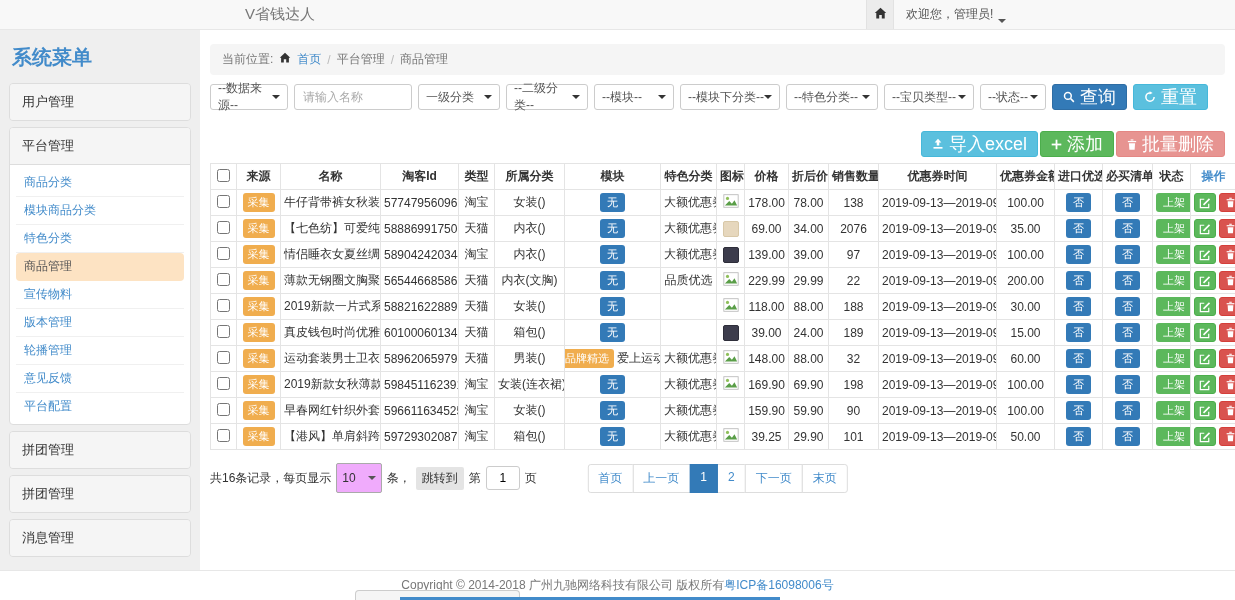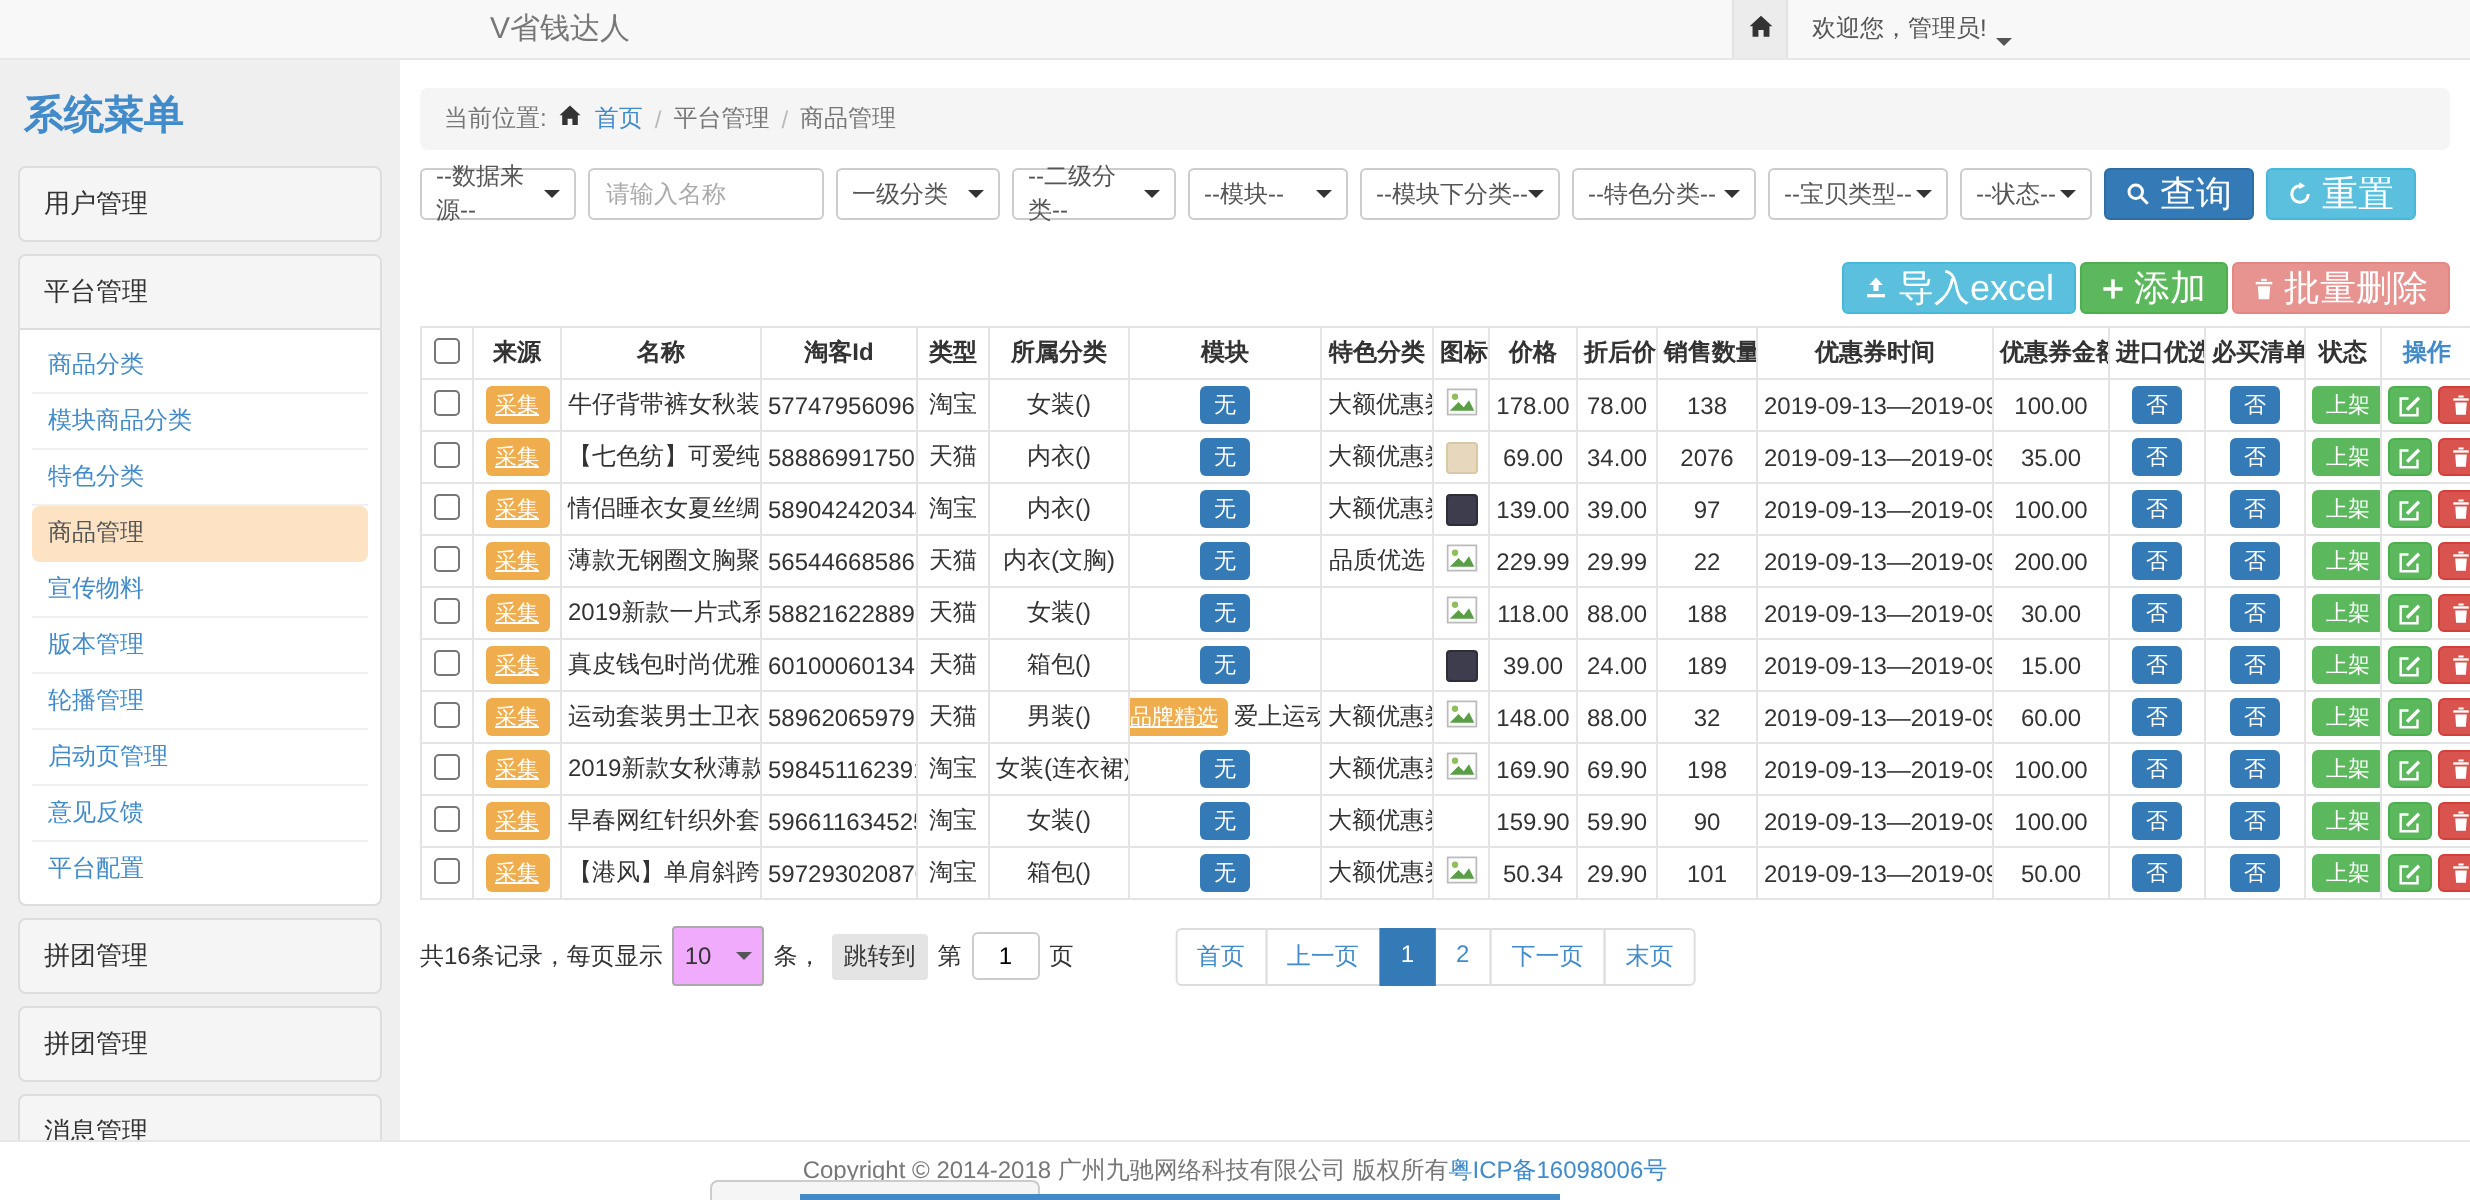--- a/index.html
+++ b/index.html
@@ -45,21 +45,21 @@
   .btn-success { background:#5cb85c; border-color:#4cae4c; }
   .btn-danger-soft { background:#d9534f; border-color:#d43f3a; opacity:.62; }
 
   .action-bar { display:flex; justify-content:flex-end; gap:2px; margin:21px 0 6px; }
 
   
   table.grid { width:100%; border-collapse:collapse; table-layout:fixed; margin-top:3px; }
   .grid th, .grid td { border:1px solid #e4e4e4; padding:2px 3px; text-align:center; font-size:12px; white-space:nowrap; overflow:hidden; height:26px; }
   .grid th { font-weight:bold; color:#333; }
   .grid th.op-col { color:#428bca; }
-  .badge-orange { background:#f0ad4e; color:#fff; border-radius:3px; padding:2px 5px; font-size:11px; display:inline-block;text-decoration:underline; }
+  .badge-orange { background:#f0ad4e; color:#fff; border-radius:3px; padding:2px 5px; font-size:11px; display:inline-block; }
   .badge-blue { background:#337ab7; color:#fff; border-radius:3px; padding:2px 7px; font-size:11px; display:inline-block; cursor:pointer; }
   .badge-green { background:#5cb85c; color:#fff; border-radius:3px; padding:2px 7px; font-size:11px; display:inline-block; cursor:pointer; }
   .mini-btn { display:inline-flex; align-items:center; justify-content:center; width:22px; height:19px; border-radius:3px; cursor:pointer; vertical-align:middle; }
   .mini-green { background:#5cb85c; border:1px solid #4cae4c; }
   .mini-red { background:#d9534f; border:1px solid #d43f3a; margin-left:3px; }
   .thumb { width:16px; height:16px; display:inline-block; vertical-align:middle; border-radius:2px; }
   .thumb-beige { background:#e6d7bd; border:1px solid #d8c8a8; }
   .thumb-dark { background:#3d3d4d; border:1px solid #2e2e3a; }
   .module-cell { display:flex; align-items:center; justify-content:center; gap:3px; }
 
@@ -110,21 +110,20 @@
         <div class="panel expanded">
           <div class="panel-heading">平台管理</div>
           <div class="sub-list">
             <a class="sub-item">商品分类</a>
             <a class="sub-item">模块商品分类</a>
             <a class="sub-item">特色分类</a>
             <a class="sub-item active">商品管理</a>
             <a class="sub-item">宣传物料</a>
             <a class="sub-item">版本管理</a>
             <a class="sub-item">轮播管理</a>
-            <a class="sub-item">启动页管理</a>
             <a class="sub-item">意见反馈</a>
             <a class="sub-item">平台配置</a>
           </div>
         </div>
         <div class="panel">
           <div class="panel-heading">拼团管理</div>
         </div>
         <div class="panel">
           <div class="panel-heading">拼团管理</div>
         </div>
@@ -616,21 +615,21 @@
               <span class="module-cell">
                 <span class="badge-blue">无</span>
               </span>
             </td>
             <td>大额优惠券</td>
             <td><span><svg width="16" height="14" viewBox="0 0 18 16">
                   <rect x="0.8" y="0.8" width="16.4" height="14.4" fill="#fff" stroke="#bbb"></rect>
                   <circle cx="5" cy="5" r="1.8" fill="#8fbf5a"></circle>
                   <path d="M2 13 L7 8 L10 11 L13 7 L16 13 Z" fill="#5a9e48"></path>
                 </svg></span></td>
-            <td>50.34</td>
+            <td>39.25</td>
             <td>29.90</td>
             <td>101</td>
             <td>2019-09-13—2019-09-18</td>
             <td>50.00</td>
             <td><span class="badge-blue">否</span></td>
             <td><span class="badge-blue">否</span></td>
             <td><span class="badge-green">上架</span></td>
             <td><span class="mini-btn mini-green">
                 <svg width="12" height="12" viewBox="0 0 16 16" fill="none" stroke="#fff" stroke-width="1.6">
                   <path d="M13 9 V14.2 H1.8 V3 H7"></path>

